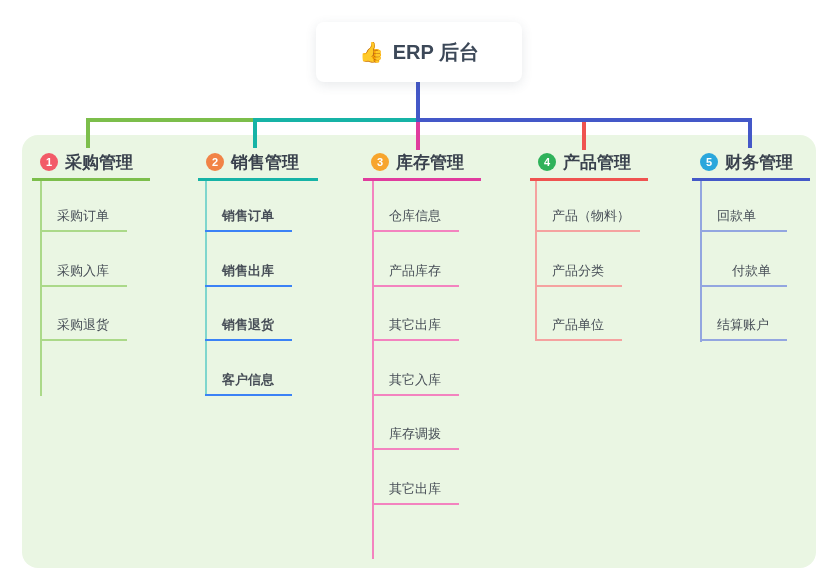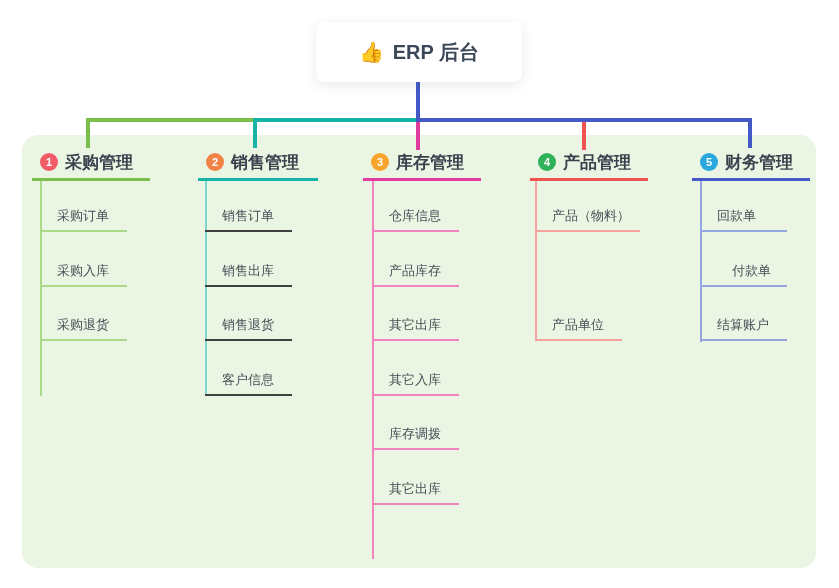--- a/index.html
+++ b/index.html
@@ -48,21 +48,21 @@
   .spine{position:absolute;width:2px;z-index:1;}
   .s1{background:#abd989;} .s2{background:#7fd6cd;} .s3{background:#f383bf;}
   .s4{background:#f5a2a0;} .s5{background:#93a6e0;}
   
   .child{
     position:absolute;height:26px;box-sizing:border-box;min-width:87px;
     padding:0 10px 5px 17px;display:flex;align-items:flex-end;
     font-size:13px;color:#474e57;white-space:nowrap;z-index:2;
   }
   .child.s1b{border-bottom:2px solid #abd989;}
-  .child.s2b{border-bottom:2px solid #404040;}
+  .child.s2b{border-bottom:2px solid #3b82f6;font-weight:bold;}
   .child.s3b{border-bottom:2px solid #f383bf;}
   .child.s4b{border-bottom:2px solid #f5a2a0;}
   .child.s5b{border-bottom:2px solid #93a6e0;}
 </style>
 </head>
 <body>
 
 <div class="stage">
   <div class="panel"></div>
 
@@ -147,20 +147,23 @@
   <div class="branch u4" style="left:530px;width:118px;">
     <span class="num n4">
         <span>4</span>
       </span>
     <span>产品管理</span>
   </div>
   <div class="spine s4" style="left:535px;top:178px;height:163px;"></div>
   <div class="child s4b" style="left:535px;top:206px;align-items:flex-end;">
       <span>产品（物料）</span>
     </div>
+  <div class="child s4b" style="left:535px;top:261px;">
+      <span>产品分类</span>
+    </div>
   <div class="child s4b" style="left:535px;top:315px;">
       <span>产品单位</span>
     </div>
 
   <div class="branch u5" style="left:692px;width:118px;">
     <span class="num n5">
         <span>5</span>
       </span>
     <span>财务管理</span>
   </div>

